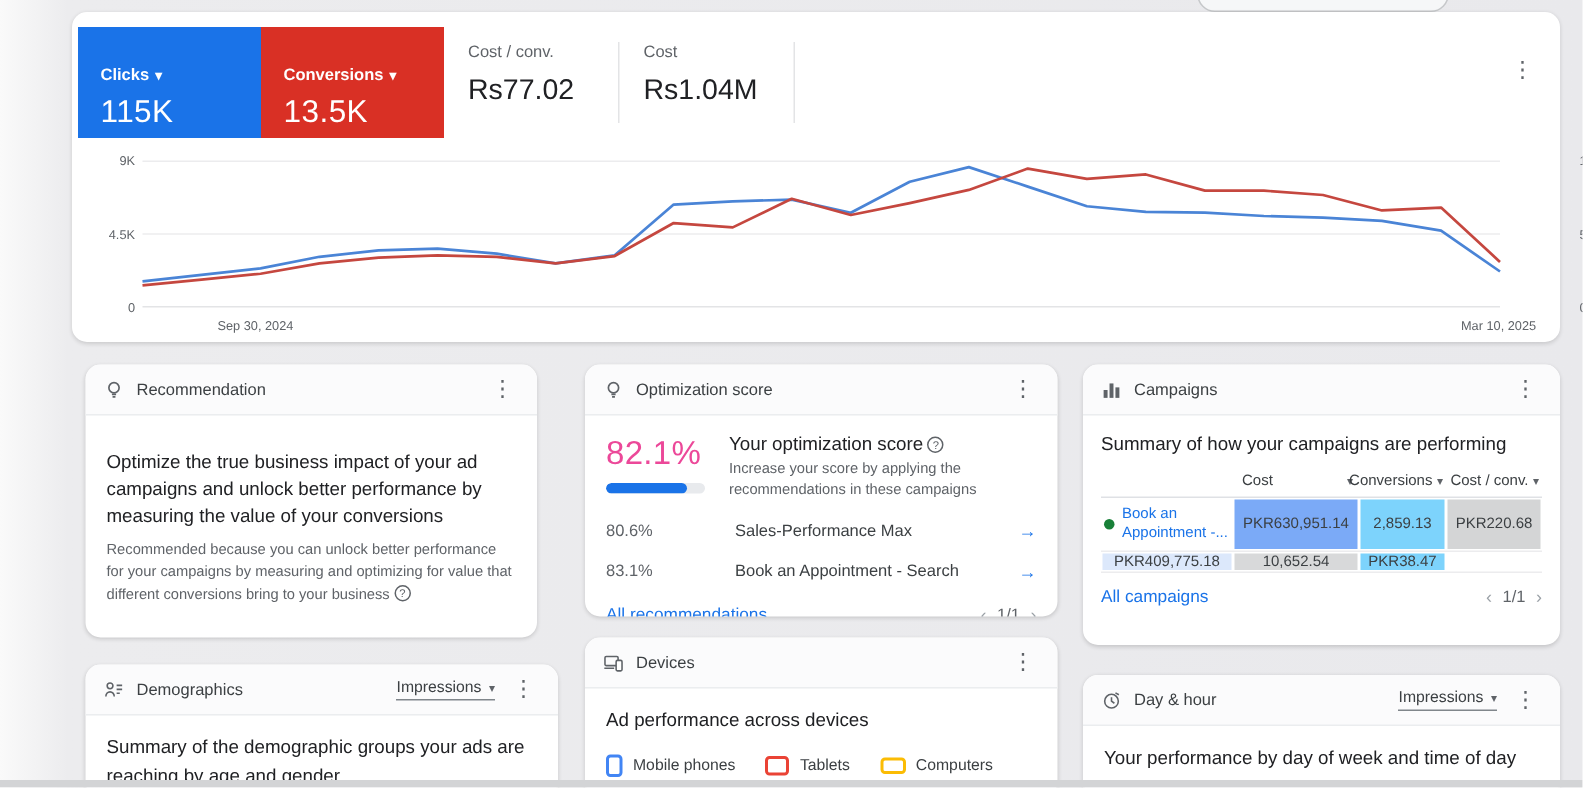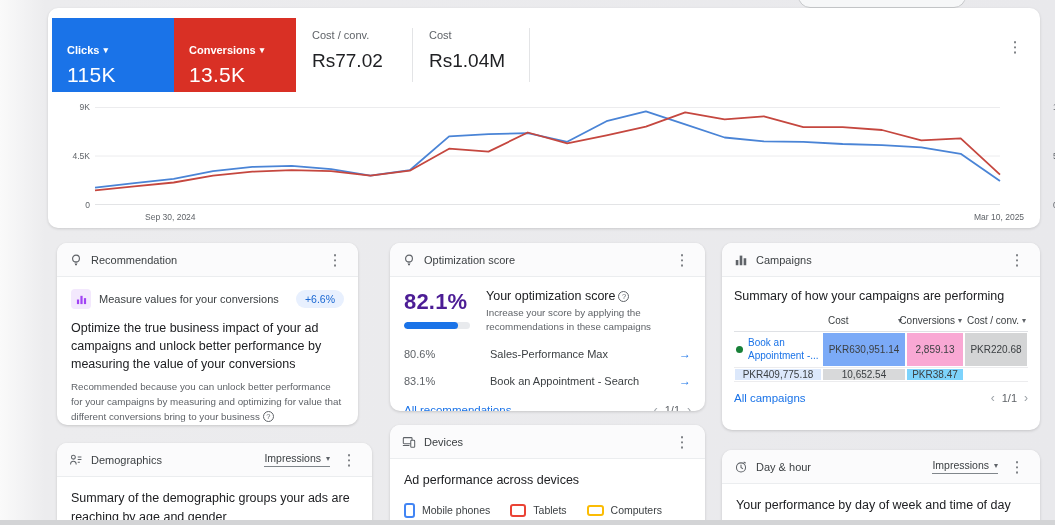--- a/index.html
+++ b/index.html
@@ -69,21 +69,21 @@
     display:flex; align-items:center; justify-content:center; flex:none; }
   .rec-item { font-size:11px; color:#3c4043; }
   .badge { margin-left:auto; background:#e8f0fe; color:#1967d2; font-size:10.5px;
     padding:3px 9px; border-radius:11px; }
   .rec-title { font-size:12.5px; font-weight:500; color:#202124; line-height:1.45; margin-top:10px; }
   .rec-body { font-size:9.8px; color:#5f6368; line-height:1.5; margin-top:7px; }
 
   
   .card-opt { left:390px; top:243px; width:315px; height:168px; }
   .opt-top { display:flex; gap:16px; }
-  .opt-score { font-size:22px; color:#4c1d95; letter-spacing:.2px;font-weight:bold; }
+  .opt-score { font-size:22px; color:#ec4899; letter-spacing:.2px; }
   .opt-bar { width:66px; height:7px; border-radius:4px; background:#e8eaed; margin-top:7px; overflow:hidden; }
   .opt-fill { height:100%; background:#1a73e8; border-radius:4px; }
   .opt-title { font-size:12.5px; color:#202124; }
   .opt-sub { font-size:9.8px; color:#5f6368; line-height:1.45; margin-top:3px; }
   .opt-row { display:flex; align-items:center; margin-top:13px; font-size:11px; }
   .opt-pct { width:86px; color:#5f6368; }
   .opt-name { color:#3c4043; }
   .opt-arrow { margin-left:auto; color:#1a73e8; cursor:pointer; font-size:12px; }
   .opt-foot { display:flex; align-items:center; margin-top:15px; }
 
@@ -176,31 +176,20 @@
     <svg class="head-icon" viewBox="0 0 16 16">
       <circle cx="8" cy="6.3" r="3.9" fill="none" stroke="#5f6368" stroke-width="1.3"></circle>
       <path d="M6.4 11.4h3.2M6.9 13.3h2.2" stroke="#5f6368" stroke-width="1.3" fill="none"></path>
     </svg>
     <span class="card-title">Recommendation</span>
     <div class="head-right">
       <div class="kebab">⋮</div>
     </div>
   </div>
   <div class="card-body">
-    <div class="rec-row">
-      <span class="rec-icon">
-        <svg width="11" height="11" viewBox="0 0 12 12">
-          <rect x="1" y="6" width="2.4" height="5" fill="#a142f4"></rect>
-          <rect x="4.8" y="2" width="2.4" height="9" fill="#a142f4"></rect>
-          <rect x="8.6" y="4.5" width="2.4" height="6.5" fill="#a142f4"></rect>
-        </svg>
-      </span>
-      <span class="rec-item">Measure values for your conversions</span>
-      <span class="badge">+6.6%</span>
-    </div>
     <div class="rec-title">Optimize the true business impact of your ad campaigns and unlock better performance by measuring the value of your conversions</div>
     <div class="rec-body">
       <span>Recommended because you can unlock better performance for your campaigns by measuring and optimizing for value that different conversions bring to your business</span><span class="help">?</span>
     </div>
 
   </div>
 </div>
 
 <div class="card card-opt">
   <div class="card-head">
@@ -277,21 +266,21 @@
         <span>Cost / conv.</span>
           <span class="caret">▾</span>
       </span>
     </div>
     <div class="tbl-row">
       <span class="name-cell">
         <span class="dot" style="background-color: rgb(24, 128, 56);"></span>
         <span>Book an Appointment -...</span>
       </span>
       <span class="val-cell" style="background-color: rgb(123, 170, 247);">PKR630,951.14</span>
-      <span class="val-cell" style="background-color: #f9a8d4;">2,859.13</span>
+      <span class="val-cell" style="background-color: #7dd3fc;">2,859.13</span>
       <span class="val-cell" style="background-color: rgb(212, 213, 214);">PKR220.68</span>
     </div>
     <div class="tbl-row">
       <span class="val-cell" style="background-color: rgb(220, 232, 251);">PKR409,775.18</span>
       <span class="val-cell" style="background-color: rgb(216, 217, 218);">10,652.54</span>
       <span class="val-cell" style="background-color: #7dd3fc;">PKR38.47</span>
     </div>
     <div class="camp-foot">
       <span class="link">All campaigns</span>
       <div class="pager">

